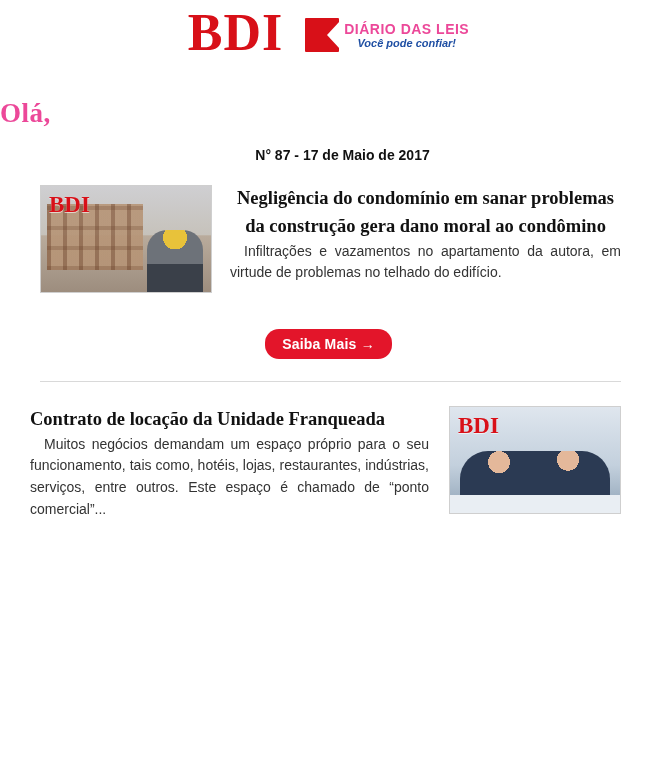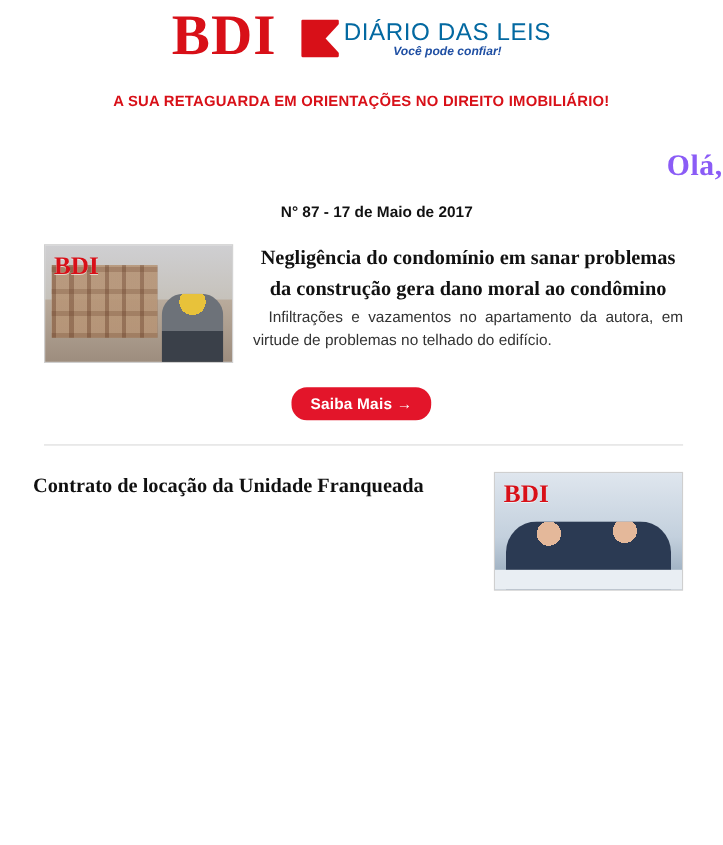--- a/index.html
+++ b/index.html
@@ -60,24 +60,24 @@
     top: 3px;
     width: 0;
     height: 0;
     border-top: 14px solid transparent;
     border-bottom: 14px solid transparent;
     border-right: 13px solid #ffffff;
   }
   .dl-text { line-height: 1; }
   .dl-title {
     font-family: "Liberation Sans", sans-serif;
-    font-weight: normal;
-    font-size: 22px;
+    font-weight: bold;
+    font-size: 14px;
     letter-spacing: 0.5px;
-    color: #0369a1;
+    color: #ec4899;
   }
   .dl-sub {
     font-family: "Liberation Sans", sans-serif;
     font-style: italic;
     font-weight: bold;
     font-size: 11px;
     color: #1f4fa3;
     text-align: center;
     margin-top: 2px;
   }
@@ -87,25 +87,25 @@
     text-align: center;
     color: #d81018;
     font-weight: bold;
     font-size: 13.5px;
     letter-spacing: 0.2px;
     margin-top: 22px;
   }
 
   
   .greeting {
-    text-align: right;
+    text-align: left;
     font-family: "Liberation Serif", serif;
     font-weight: bold;
     font-size: 27px;
-    color: #8b5cf6;
+    color: #ec4899;
     margin-top: 36px;
     letter-spacing: 0.5px;
   }
   .intro {
     text-align: center;
     font-size: 14.5px;
     color: #333;
     margin-top: 22px;
   }
   .issue {
@@ -206,21 +206,21 @@
     font-size: 14px;
     line-height: 1.55;
     color: #333;
     text-align: justify;
     text-indent: 14px;
   }
 
   .cta-row {
     display: flex;
     justify-content: center;
-    margin-top: 22px;
+    margin-top: 36px;
   }
   .cta {
     display: inline-block;
     background: #e3152a;
     color: #ffffff;
     font-weight: bold;
     font-size: 14px;
     padding: 7px 17px;
     border-radius: 14px;
     text-decoration: none;
@@ -252,21 +252,20 @@
     <div class="bdi-logo">BDI</div>
     <div class="dl-logo">
       <div class="dl-mark"></div>
       <div class="dl-text">
         <div class="dl-title">DIÁRIO DAS LEIS</div>
         <div class="dl-sub">Você pode confiar!</div>
       </div>
     </div>
   </div>
 
-  <div class="tagline">A SUA RETAGUARDA EM ORIENTAÇÕES NO DIREITO IMOBILIÁRIO!</div>
 
   <div class="greeting">Olá,</div>
   <div class="issue">N° 87 - 17 de Maio de 2017</div>
 
   <div class="article">
     <div class="thumb thumb-construction">
       <div class="thumb-logo">BDI</div>
     </div>
     <div class="art-body">
       <div class="art-title right-align">Negligência do condomínio em sanar problemas da construção gera dano moral ao condômino</div>
@@ -276,19 +275,20 @@
 
   <div class="cta-row">
     <a class="cta" href="#">Saiba Mais →</a>
   </div>
 
   <div class="divider"></div>
 
   <div class="article2">
     <div class="art-body">
       <div class="art-title">Contrato de locação da Unidade Franqueada</div>
+      <div class="art-text">Muitos negócios demandam um espaço próprio para o seu funcionamento, tais como, hotéis, lojas, restaurantes, indústrias, serviços, entre outros. Este espaço é chamado de “ponto comercial”...</div>
     </div>
     <div class="thumb thumb-meeting">
       <div class="thumb-logo">BDI</div>
     </div>
   </div>
 
 </div>
 
 </body></html>

